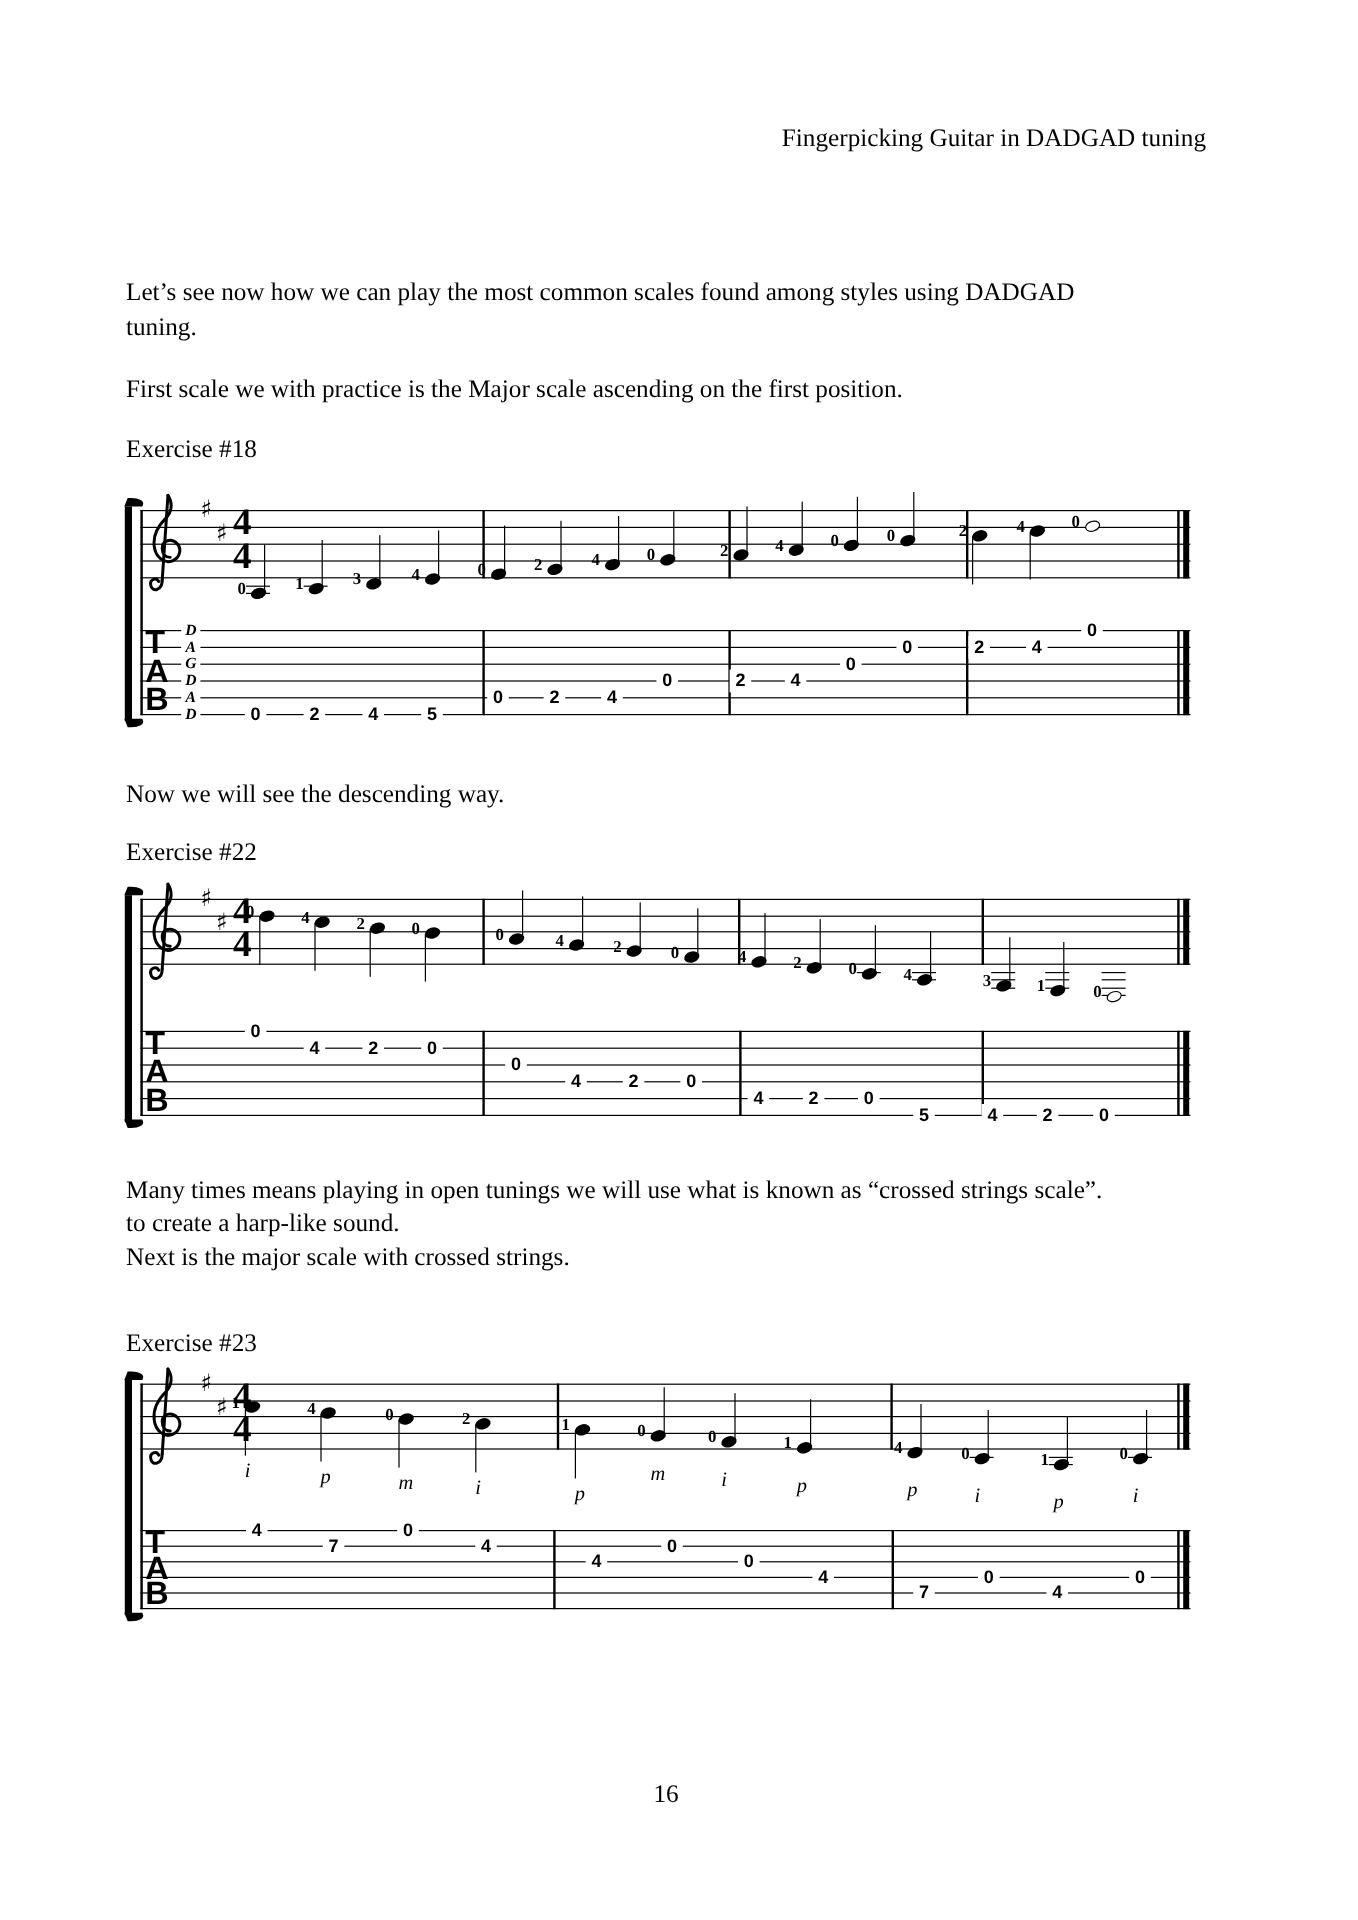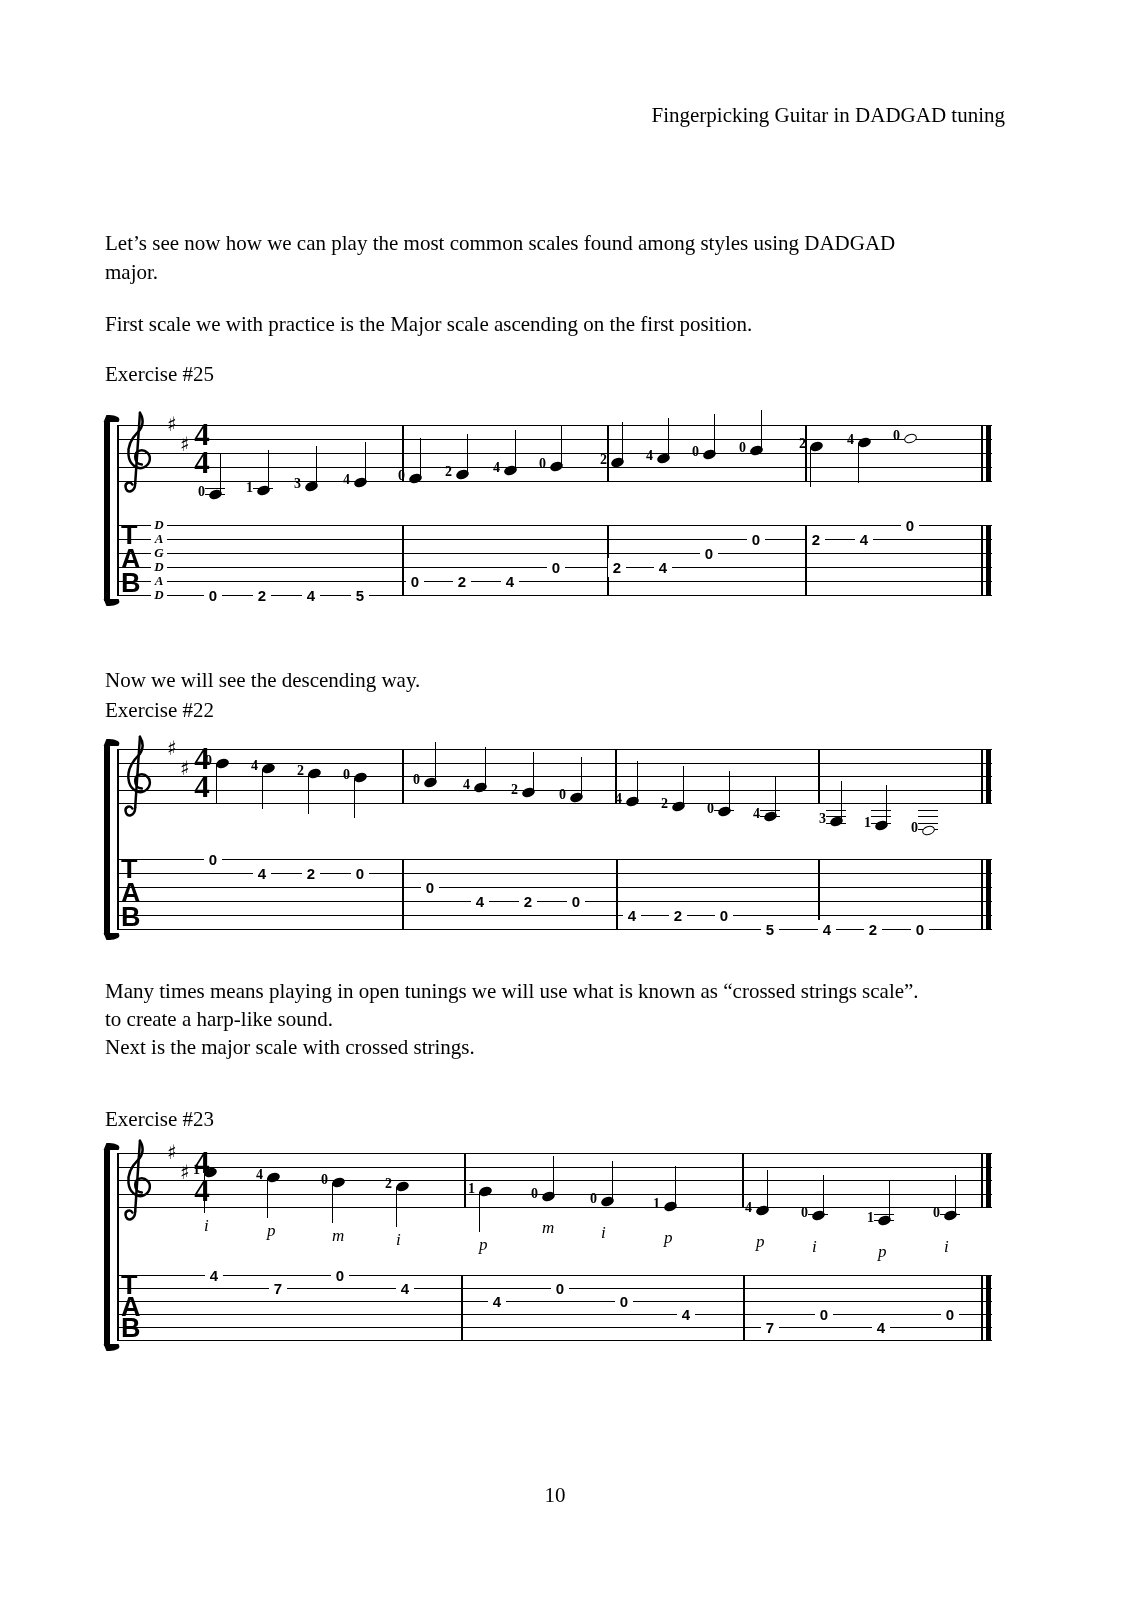--- a/index.html
+++ b/index.html
@@ -24,28 +24,28 @@
 </style>
 </head>
 <body>
 
 <div class="page">
 
   <div class="header">Fingerpicking Guitar in DADGAD tuning</div>
 
   <div class="para" style="top:229px">
     <div class="pline">Let’s see now how we can play the most common scales found among styles using DADGAD</div>
-    <div class="pline">major.</div>
+    <div class="pline">tuning.</div>
   </div>
 
   <div class="para" style="top:310px">
     <div class="pline">First scale we with practice is the Major scale ascending on the first position.</div>
   </div>
 
-  <div class="exlabel" style="top:362px">Exercise #25</div>
+  <div class="exlabel" style="top:362px">Exercise #18</div>
   <div class="system">
       <div class="abs" style="left: 117px; top: 425px; width: 875px; height: 1.4px; background: rgb(0, 0, 0);"></div>
       <div class="abs" style="left: 117px; top: 439px; width: 875px; height: 1.4px; background: rgb(0, 0, 0);"></div>
       <div class="abs" style="left: 117px; top: 453px; width: 875px; height: 1.4px; background: rgb(0, 0, 0);"></div>
       <div class="abs" style="left: 117px; top: 467px; width: 875px; height: 1.4px; background: rgb(0, 0, 0);"></div>
       <div class="abs" style="left: 117px; top: 481px; width: 875px; height: 1.4px; background: rgb(0, 0, 0);"></div>
       <div class="abs" style="left: 117px; top: 525px; width: 875px; height: 1.4px; background: rgb(0, 0, 0);"></div>
       <div class="abs" style="left: 117px; top: 539px; width: 875px; height: 1.4px; background: rgb(0, 0, 0);"></div>
       <div class="abs" style="left: 117px; top: 553px; width: 875px; height: 1.4px; background: rgb(0, 0, 0);"></div>
       <div class="abs" style="left: 117px; top: 567px; width: 875px; height: 1.4px; background: rgb(0, 0, 0);"></div>
@@ -140,21 +140,21 @@
       <div class="abs fret" style="left: 547px; top: 557.5px; width: 18px; text-align: center; background: rgb(255, 255, 255);">0</div>
       <div class="abs fret" style="left: 608px; top: 557.5px; width: 18px; text-align: center; background: rgb(255, 255, 255);">2</div>
       <div class="abs fret" style="left: 654px; top: 557.5px; width: 18px; text-align: center; background: rgb(255, 255, 255);">4</div>
       <div class="abs fret" style="left: 700px; top: 543.5px; width: 18px; text-align: center; background: rgb(255, 255, 255);">0</div>
       <div class="abs fret" style="left: 747px; top: 529.5px; width: 18px; text-align: center; background: rgb(255, 255, 255);">0</div>
       <div class="abs fret" style="left: 807px; top: 529.5px; width: 18px; text-align: center; background: rgb(255, 255, 255);">2</div>
       <div class="abs fret" style="left: 855px; top: 529.5px; width: 18px; text-align: center; background: rgb(255, 255, 255);">4</div>
       <div class="abs fret" style="left: 901px; top: 515.5px; width: 18px; text-align: center; background: rgb(255, 255, 255);">0</div>
     </div>
 
-  <div class="para" style="top:666px">
+  <div class="para" style="top:647px">
     <div class="pline">Now we will see the descending way.</div>
   </div>
 
   <div class="exlabel" style="top:698px">Exercise #22</div>
   <div class="system">
       <div class="abs" style="left: 117px; top: 749px; width: 875px; height: 1.4px; background: rgb(0, 0, 0);"></div>
       <div class="abs" style="left: 117px; top: 762.5px; width: 875px; height: 1.4px; background: rgb(0, 0, 0);"></div>
       <div class="abs" style="left: 117px; top: 776px; width: 875px; height: 1.4px; background: rgb(0, 0, 0);"></div>
       <div class="abs" style="left: 117px; top: 789.5px; width: 875px; height: 1.4px; background: rgb(0, 0, 0);"></div>
       <div class="abs" style="left: 117px; top: 803px; width: 875px; height: 1.4px; background: rgb(0, 0, 0);"></div>
@@ -366,14 +366,14 @@
       <div class="abs fret" style="left: 488px; top: 1291.5px; width: 18px; text-align: center; background: rgb(255, 255, 255);">4</div>
       <div class="abs fret" style="left: 551px; top: 1278.5px; width: 18px; text-align: center; background: rgb(255, 255, 255);">0</div>
       <div class="abs fret" style="left: 615px; top: 1291.5px; width: 18px; text-align: center; background: rgb(255, 255, 255);">0</div>
       <div class="abs fret" style="left: 677px; top: 1304.5px; width: 18px; text-align: center; background: rgb(255, 255, 255);">4</div>
       <div class="abs fret" style="left: 761px; top: 1317.5px; width: 18px; text-align: center; background: rgb(255, 255, 255);">7</div>
       <div class="abs fret" style="left: 815px; top: 1304.5px; width: 18px; text-align: center; background: rgb(255, 255, 255);">0</div>
       <div class="abs fret" style="left: 872px; top: 1317.5px; width: 18px; text-align: center; background: rgb(255, 255, 255);">4</div>
       <div class="abs fret" style="left: 941px; top: 1304.5px; width: 18px; text-align: center; background: rgb(255, 255, 255);">0</div>
     </div>
 
-  <div class="pagenum">10</div>
+  <div class="pagenum">16</div>
 </div>
 
 </body></html>

